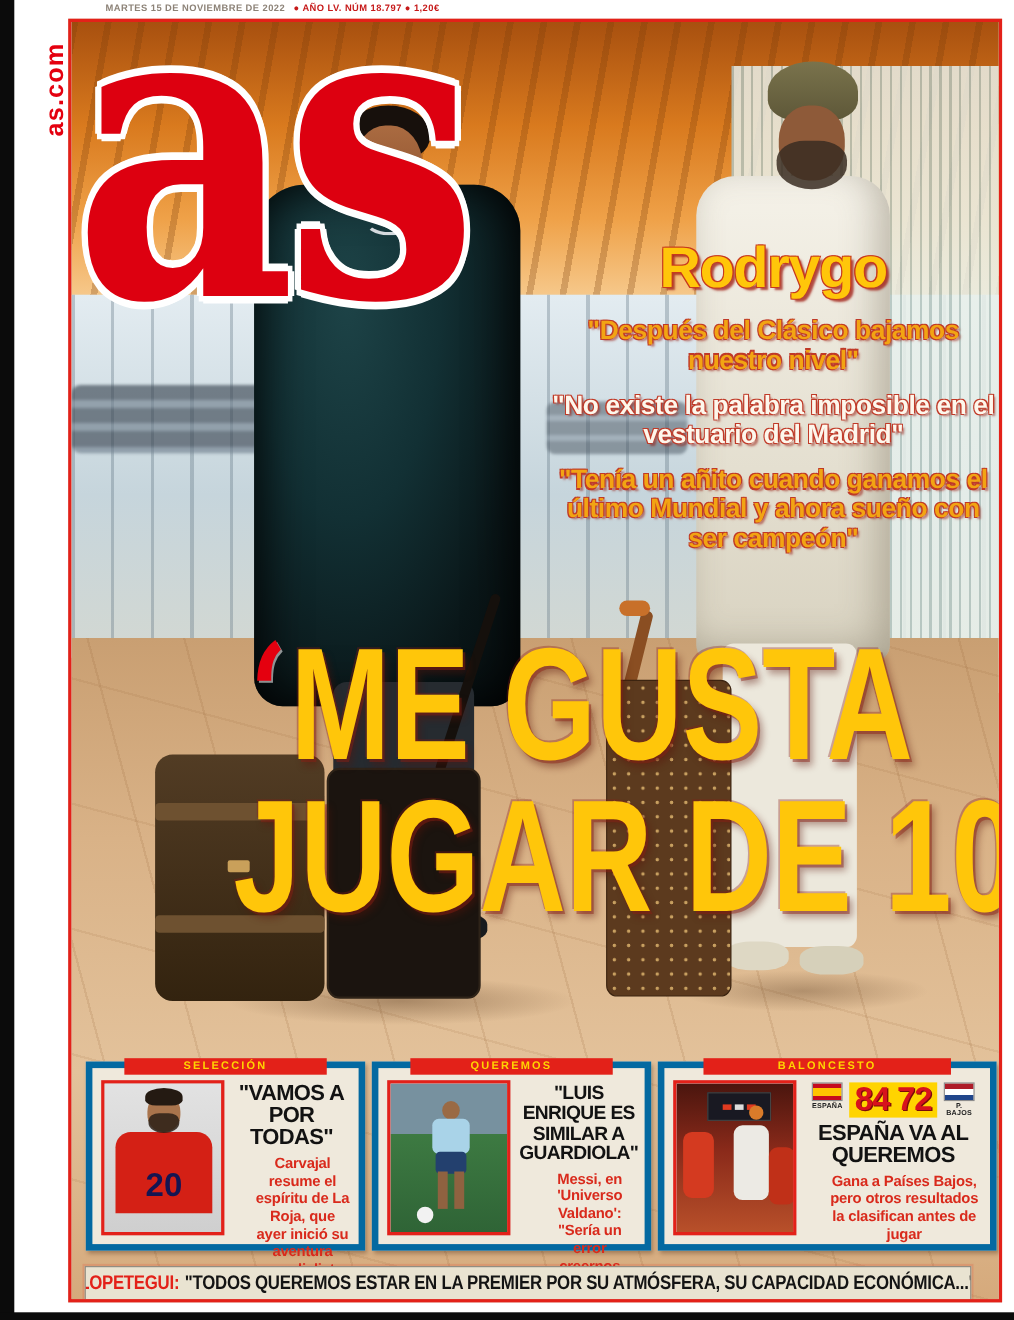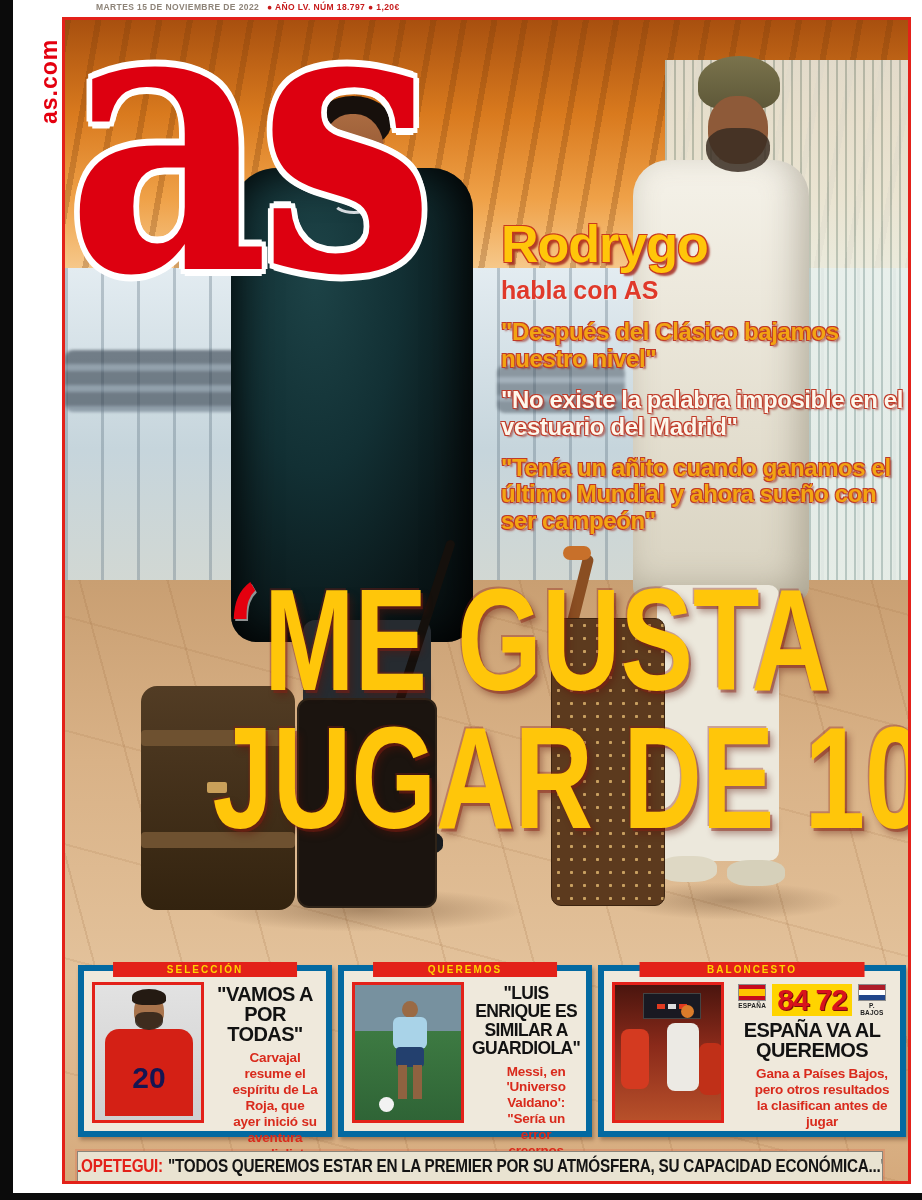--- a/index.html
+++ b/index.html
@@ -98,21 +98,21 @@
               background:radial-gradient(ellipse, rgba(80,50,25,.32), rgba(0,0,0,0) 70%); }
 
   
   .as-logo { left:2px; top:-74px; z-index:5; color:#dd0010; font-family:"DejaVu Serif", serif;
              font-weight:bold; font-size:380px; line-height:380px; letter-spacing:-12px;
              transform:scaleX(.82); transform-origin:left top;
              text-shadow: -7px 0 0 #fff, 7px 0 0 #fff, 0 -7px 0 #fff, 0 7px 0 #fff,
                           -5px -5px 0 #fff, 5px 5px 0 #fff, -5px 5px 0 #fff, 5px -5px 0 #fff; }
 
   
-  .rod-block { left:436px; top:194px; width:404px; z-index:6; }
+  .rod-block { left:436px; top:194px; width:404px; z-index:6; text-align:center; }
   .rod-name { font-size:52px; font-weight:bold; color:#ffc60a; letter-spacing:-1px;
               text-shadow:-1px -1px 0 #c8391e, 1px -1px 0 #c8391e, -1px 1px 0 #c8391e, 3px 3px 2px rgba(160,30,20,.8); }
   .rod-sub  { font-size:25px; font-weight:bold; color:#e0392a; margin-top:2px;
               text-shadow:1px 1px 1px rgba(255,255,255,.5); }
   .rod-q { font-size:24px; font-weight:bold; line-height:1.12; letter-spacing:-.4px; margin-top:14px;
            text-shadow:-1px -1px 0 #c03a28, 1px -1px 0 #c03a28, -1px 1px 0 #c03a28, 2px 2px 2px rgba(150,20,10,.55); }
   .rod-q.gold  { color:#f2a413; }
   .rod-q.white { color:#fdf7ec; }
 
   
@@ -139,21 +139,21 @@
   .stext { flex:1; text-align:center; display:flex; flex-direction:column; justify-content:flex-start; padding-top:2px; }
   .shead { font-weight:bold; color:#121212; font-size:20px; line-height:1.0; letter-spacing:-.6px; }
   .story.s2 .shead { font-size:17.5px; line-height:1.05; }
   .sbody { font-weight:bold; color:#d92a1c; font-size:13.5px; line-height:1.18; margin-top:6px; letter-spacing:-.2px;margin-left:20px; }
 
   
   .cv-bg { position:absolute; inset:0; background:linear-gradient(180deg,#e2e2e2,#cfcfcf); }
   .cv-head { position:absolute; left:39px; top:10px; width:30px; height:34px; background:#a9744c; border-radius:46%; }
   .cv-hair { position:absolute; left:37px; top:4px; width:34px; height:16px; background:#241a12; border-radius:50% 50% 30% 30%; }
   .cv-beard{ position:absolute; left:40px; top:27px; width:28px; height:18px; background:#2c2016; opacity:.85; border-radius:35% 35% 50% 50%; }
-  .cv-shirt{ position:absolute; left:10px; top:44px; width:88px; height:87px; background:#d42015; border-radius:14px 14px 0 0; }
+  .cv-shirt{ position:absolute; left:10px; top:44px; width:88px; height:74px; background:#d42015; border-radius:14px 14px 0 0; }
   .cv-num  { position:absolute; left:0; top:32px; width:100%; text-align:center;
              font-size:30px; font-weight:bold; color:#151552; }
 
   
   .ms-bg { position:absolute; inset:0; background:linear-gradient(180deg,#77919f 0 34%,#3d7a42 34%,#2f6436); }
   .ms-head { position:absolute; left:47px; top:16px; width:16px; height:17px; background:#9a6a44; border-radius:50%; }
   .ms-shirt{ position:absolute; left:38px; top:32px; width:34px; height:32px; background:#a9d3e8; border-radius:6px; }
   .ms-short{ position:absolute; left:41px; top:62px; width:28px; height:20px; background:#23406e; border-radius:4px; }
   .ms-leg1 { position:absolute; left:43px; top:80px; width:9px; height:34px; background:#8f6240; }
   .ms-leg2 { position:absolute; left:58px; top:80px; width:9px; height:34px; background:#8f6240; }
@@ -239,21 +239,20 @@
     <div class="strap s1"></div>
     <div class="strap s2"></div>
     <div class="latch"></div>
   </div>
   <div class="abs case-2"></div>
 
   <div class="abs as-logo">as</div>
 
   <div class="abs rod-block">
     <div class="rod-name">Rodrygo</div>
-    <div class="rod-sub">habla con AS</div>
     <div class="rod-q gold">"Después del Clásico bajamos nuestro nivel"</div>
     <div class="rod-q white">"No existe la palabra imposible en el vestuario del Madrid"</div>
     <div class="rod-q gold">"Tenía un añito cuando ganamos el último Mundial y ahora sueño con ser campeón"</div>
   </div>
 
   <div class="abs headline">
     <span class="hl"><span class="q open">‘</span><span>ME GUSTA</span></span>
     <span class="hl"><span>JUGAR DE 10</span><span class="q close">’</span></span>
   </div>
 

